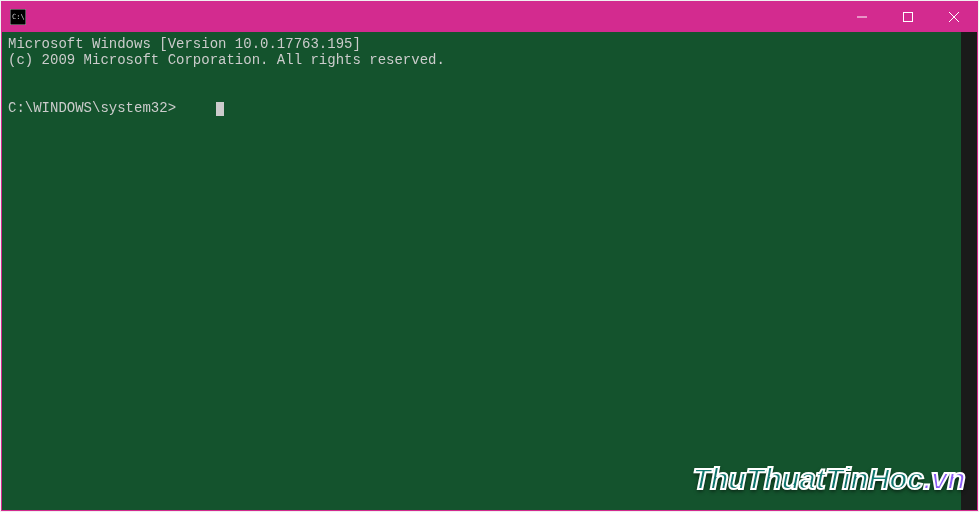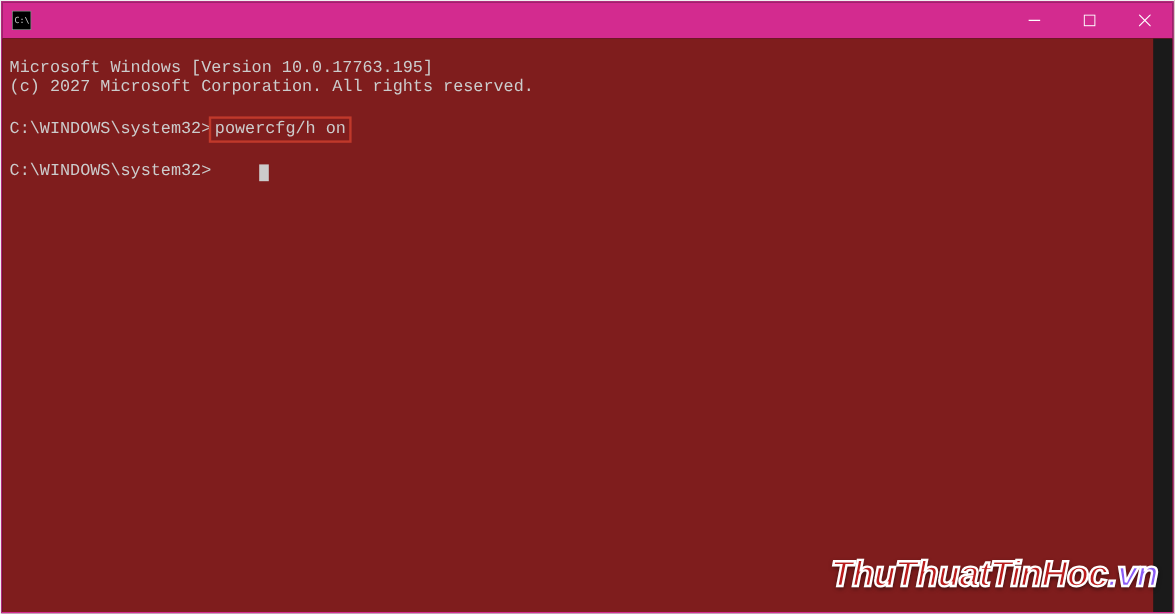--- a/index.html
+++ b/index.html
@@ -70,22 +70,22 @@
     }
     .titlebar-btn svg {
       width: 10px;
       height: 10px;
       stroke: #fff;
       stroke-width: 1;
       fill: none;
     }
     .terminal-body {
       flex: 1;
-      background: #7f1d1d;
-      padding: 17px 6px;
+      background: #14532d;
+      padding: 4px 6px;
       font-family: Consolas, "Courier New", monospace;
       font-size: 14px;
       line-height: 16px;
       color: #cccccc;
       position: relative;
       overflow: hidden;
     }
     .scrollbar {
       position: absolute;
       right: 0;
@@ -117,21 +117,21 @@
       bottom: 16px;
       font-family: "Arial Black", Arial, sans-serif;
       font-weight: 900;
       font-style: italic;
       font-size: 30px;
       letter-spacing: -0.5px;
       pointer-events: none;
       white-space: nowrap;
     }
     .watermark .blue {
-      color: #b91c1c;
+      color: #0f766e;
       -webkit-text-stroke: 2px #fff;
       text-shadow: 0 2px 4px rgba(0,0,0,0.8);
     }
     .watermark .red {
       color: #8b5cf6;
       -webkit-text-stroke: 2px #fff;
       text-shadow: 0 2px 4px rgba(0,0,0,0.8);
     }
   </style>
 </head>
@@ -162,23 +162,22 @@
         <svg viewBox="0 0 10 10">
             <line x1="0" y1="0" x2="10" y2="10"></line>
             <line x1="10" y1="0" x2="0" y2="10"></line>
           </svg>
       </div>
     </div>
   </div>
 
   <div class="terminal-body">
     <div class="terminal-line">Microsoft Windows [Version 10.0.17763.195]</div>
-    <div class="terminal-line">(c) 2027 Microsoft Corporation. All rights reserved.</div>
+    <div class="terminal-line">(c) 2009 Microsoft Corporation. All rights reserved.</div>
     <div class="terminal-line">&nbsp;</div>
-    <div class="terminal-line"><span>C:\WINDOWS\system32&gt;</span><span class="highlight-box">powercfg/h on</span></div>
     <div class="terminal-line">&nbsp;</div>
     <div class="terminal-line"><span>C:\WINDOWS\system32&gt;</span><span class="cursor-block"></span></div>
 
     <div class="scrollbar"></div>
   </div>
 
 </div>
 
 <div class="watermark">
   <span class="blue">ThuThuatTinHoc</span><span class="red">.vn</span>

